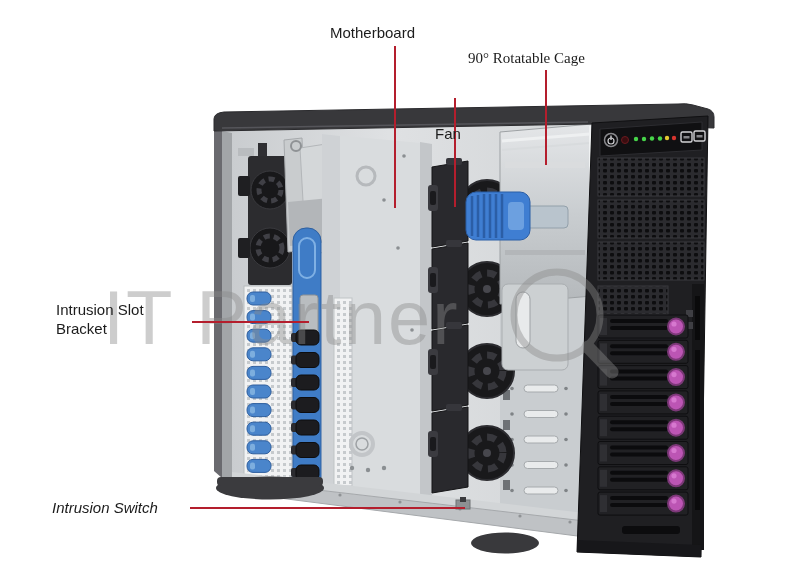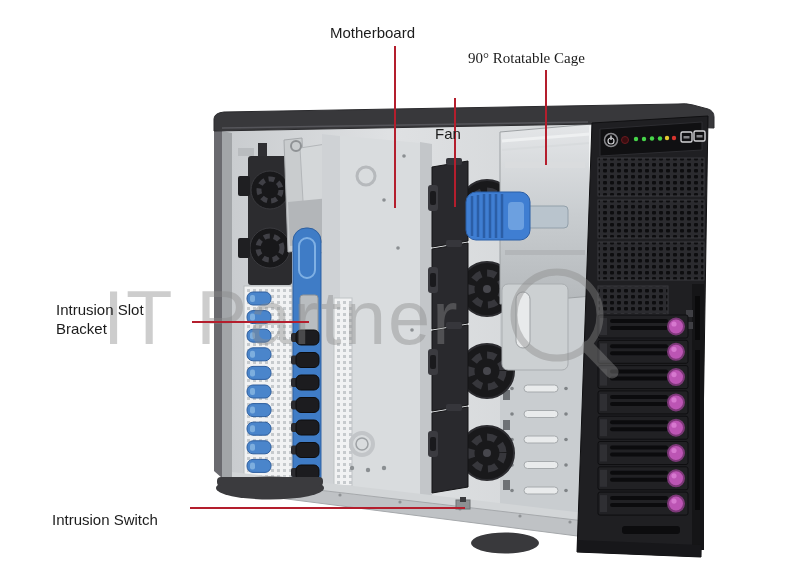--- a/index.html
+++ b/index.html
@@ -282,16 +282,16 @@
 
   <div class="label" style="left:435px;top:76px;width:60px;margin-top:48px;">Fan</div>
   <div class="leader" style="left:454px;top:98px;width:2px;height:109px;"></div>
 
   <div class="label" style="left:468px;top:49px;width:160px;font-family:Liberation Serif, serif;">90° Rotatable Cage</div>
   <div class="leader" style="left:545px;top:70px;width:2px;height:95px;"></div>
 
   <div class="label" style="left:56px;top:300px;width:140px;">Intrusion Slot Bracket</div>
   <div class="leader" style="left:192px;top:321px;width:117px;height:2px;"></div>
 
-  <div class="label" style="left:52px;top:510px;width:140px;">Intrusion Switch</div>
+  <div class="label" style="left:52px;top:498px;width:140px;font-style:italic;">Intrusion Switch</div>
   <div class="leader" style="left:190px;top:507px;width:275px;height:2px;"></div>
 
 </div>
 
 </body></html>

